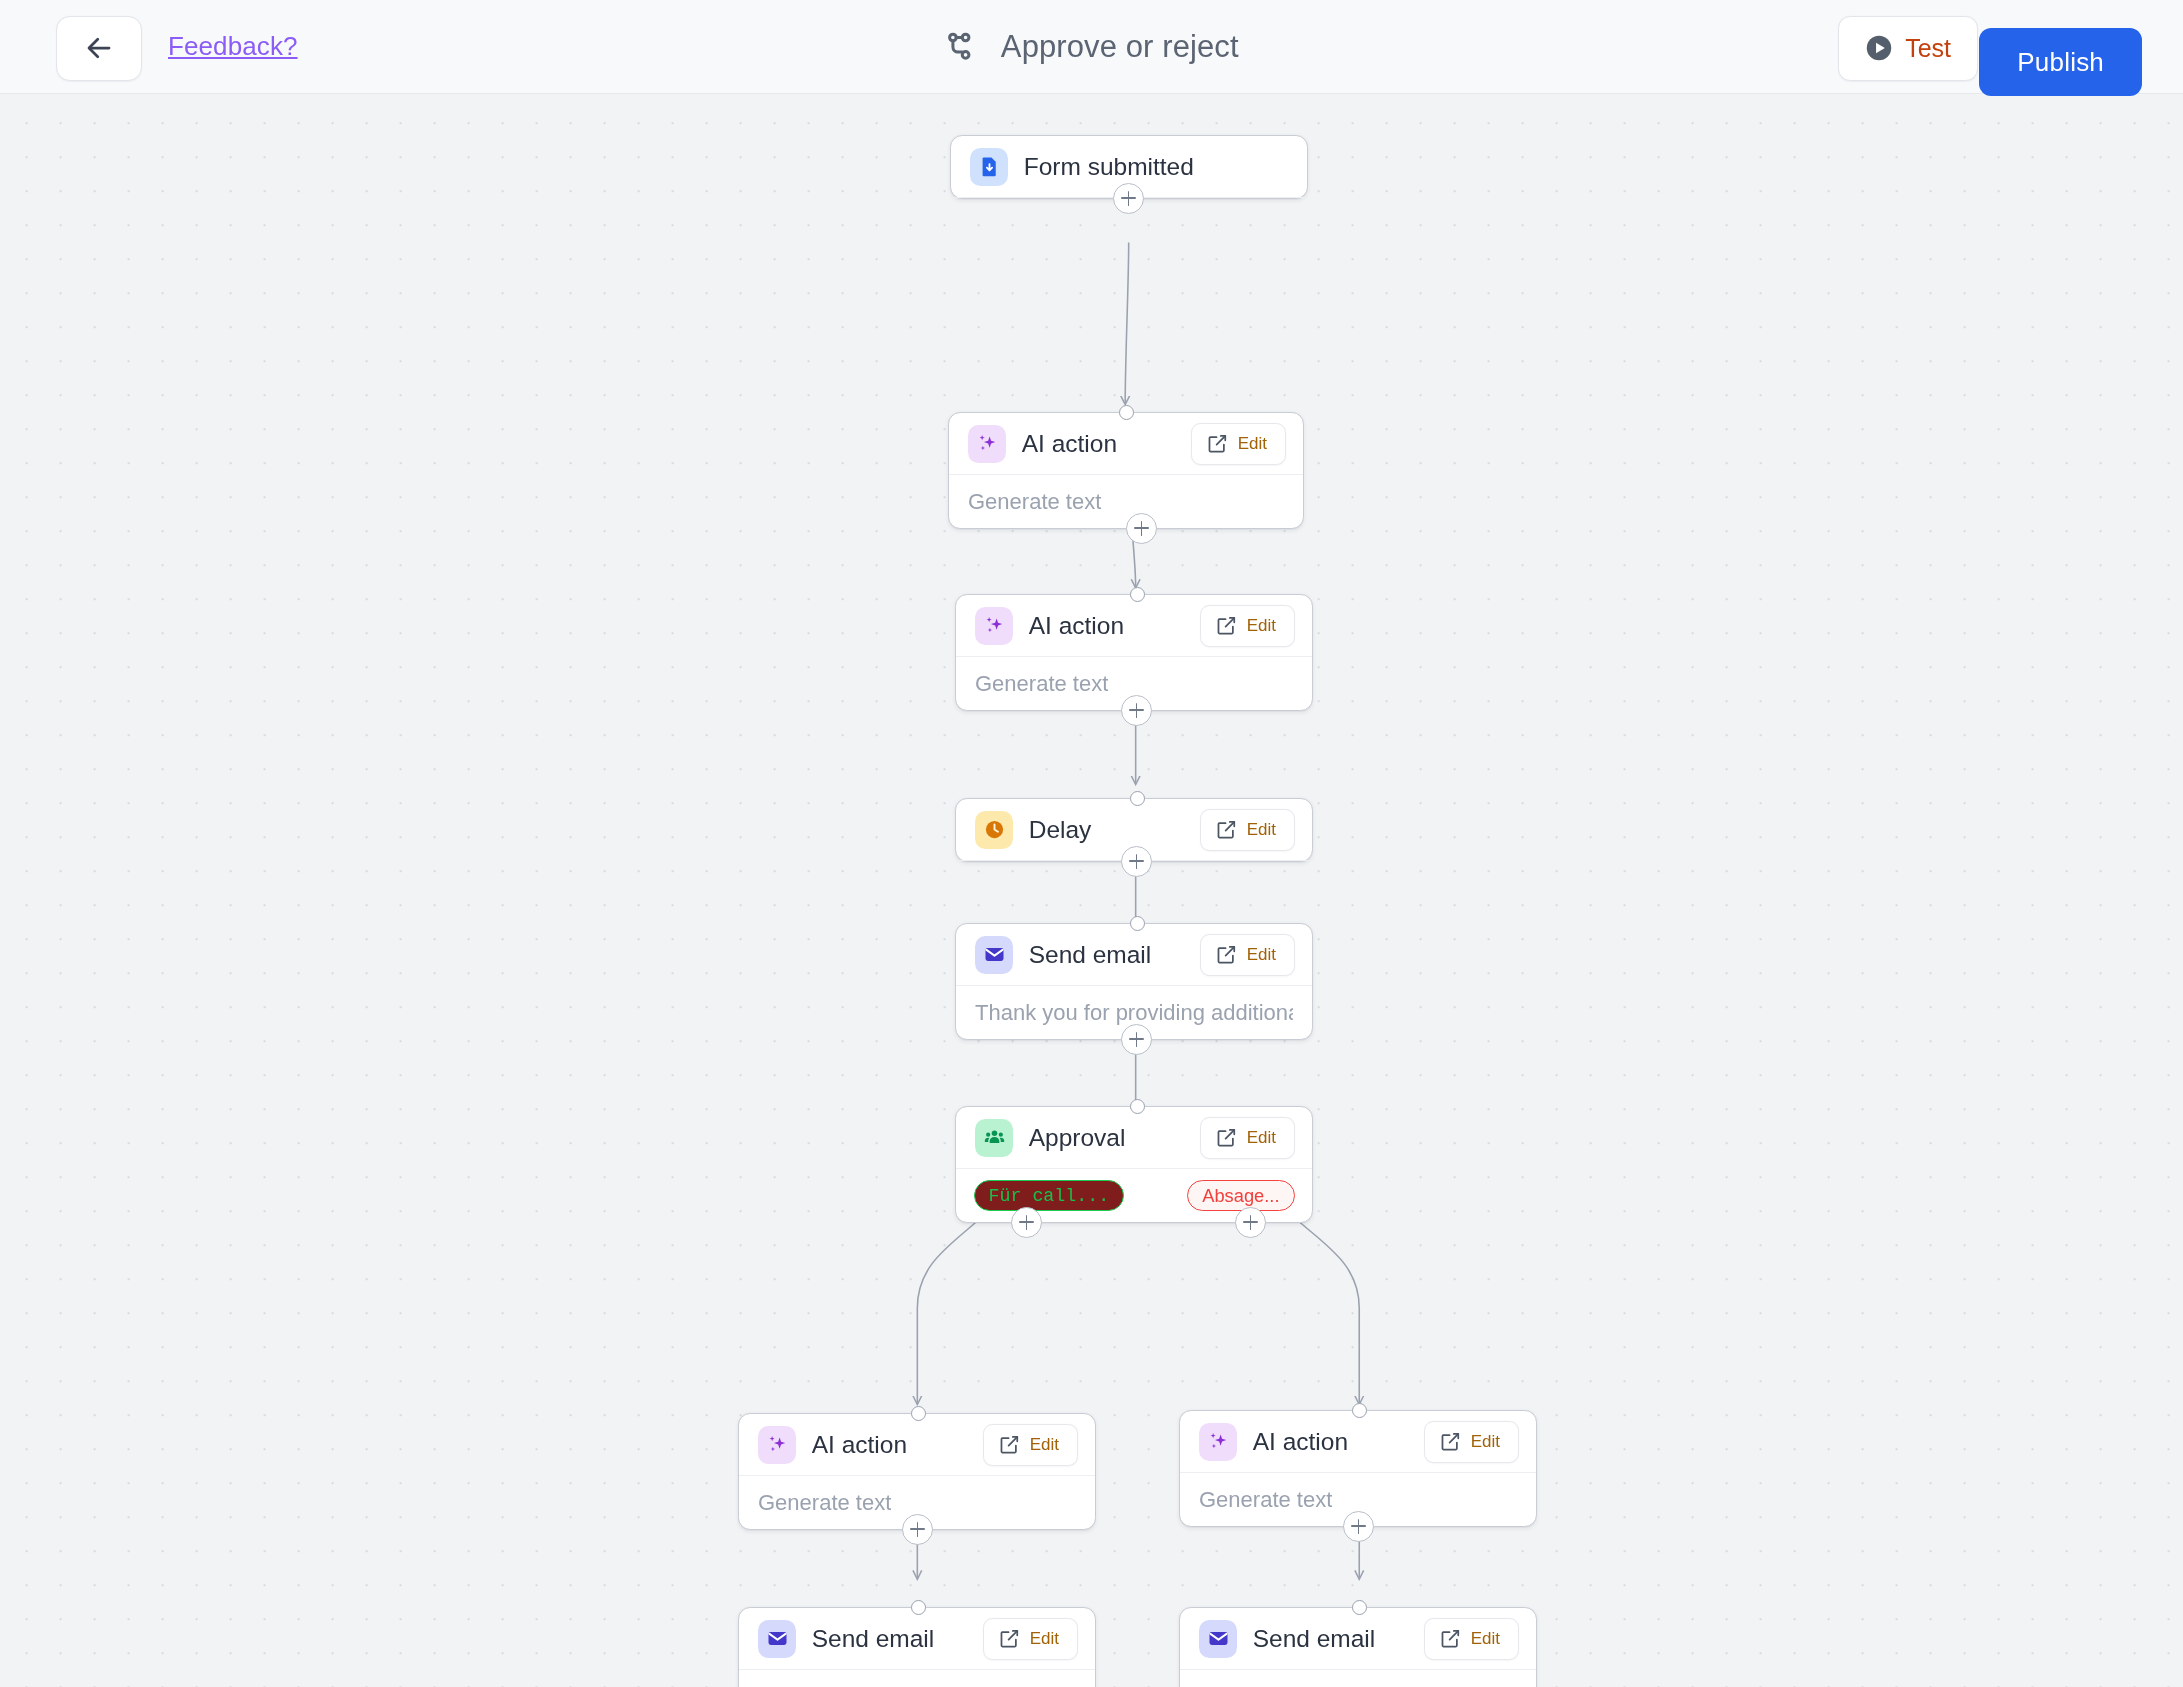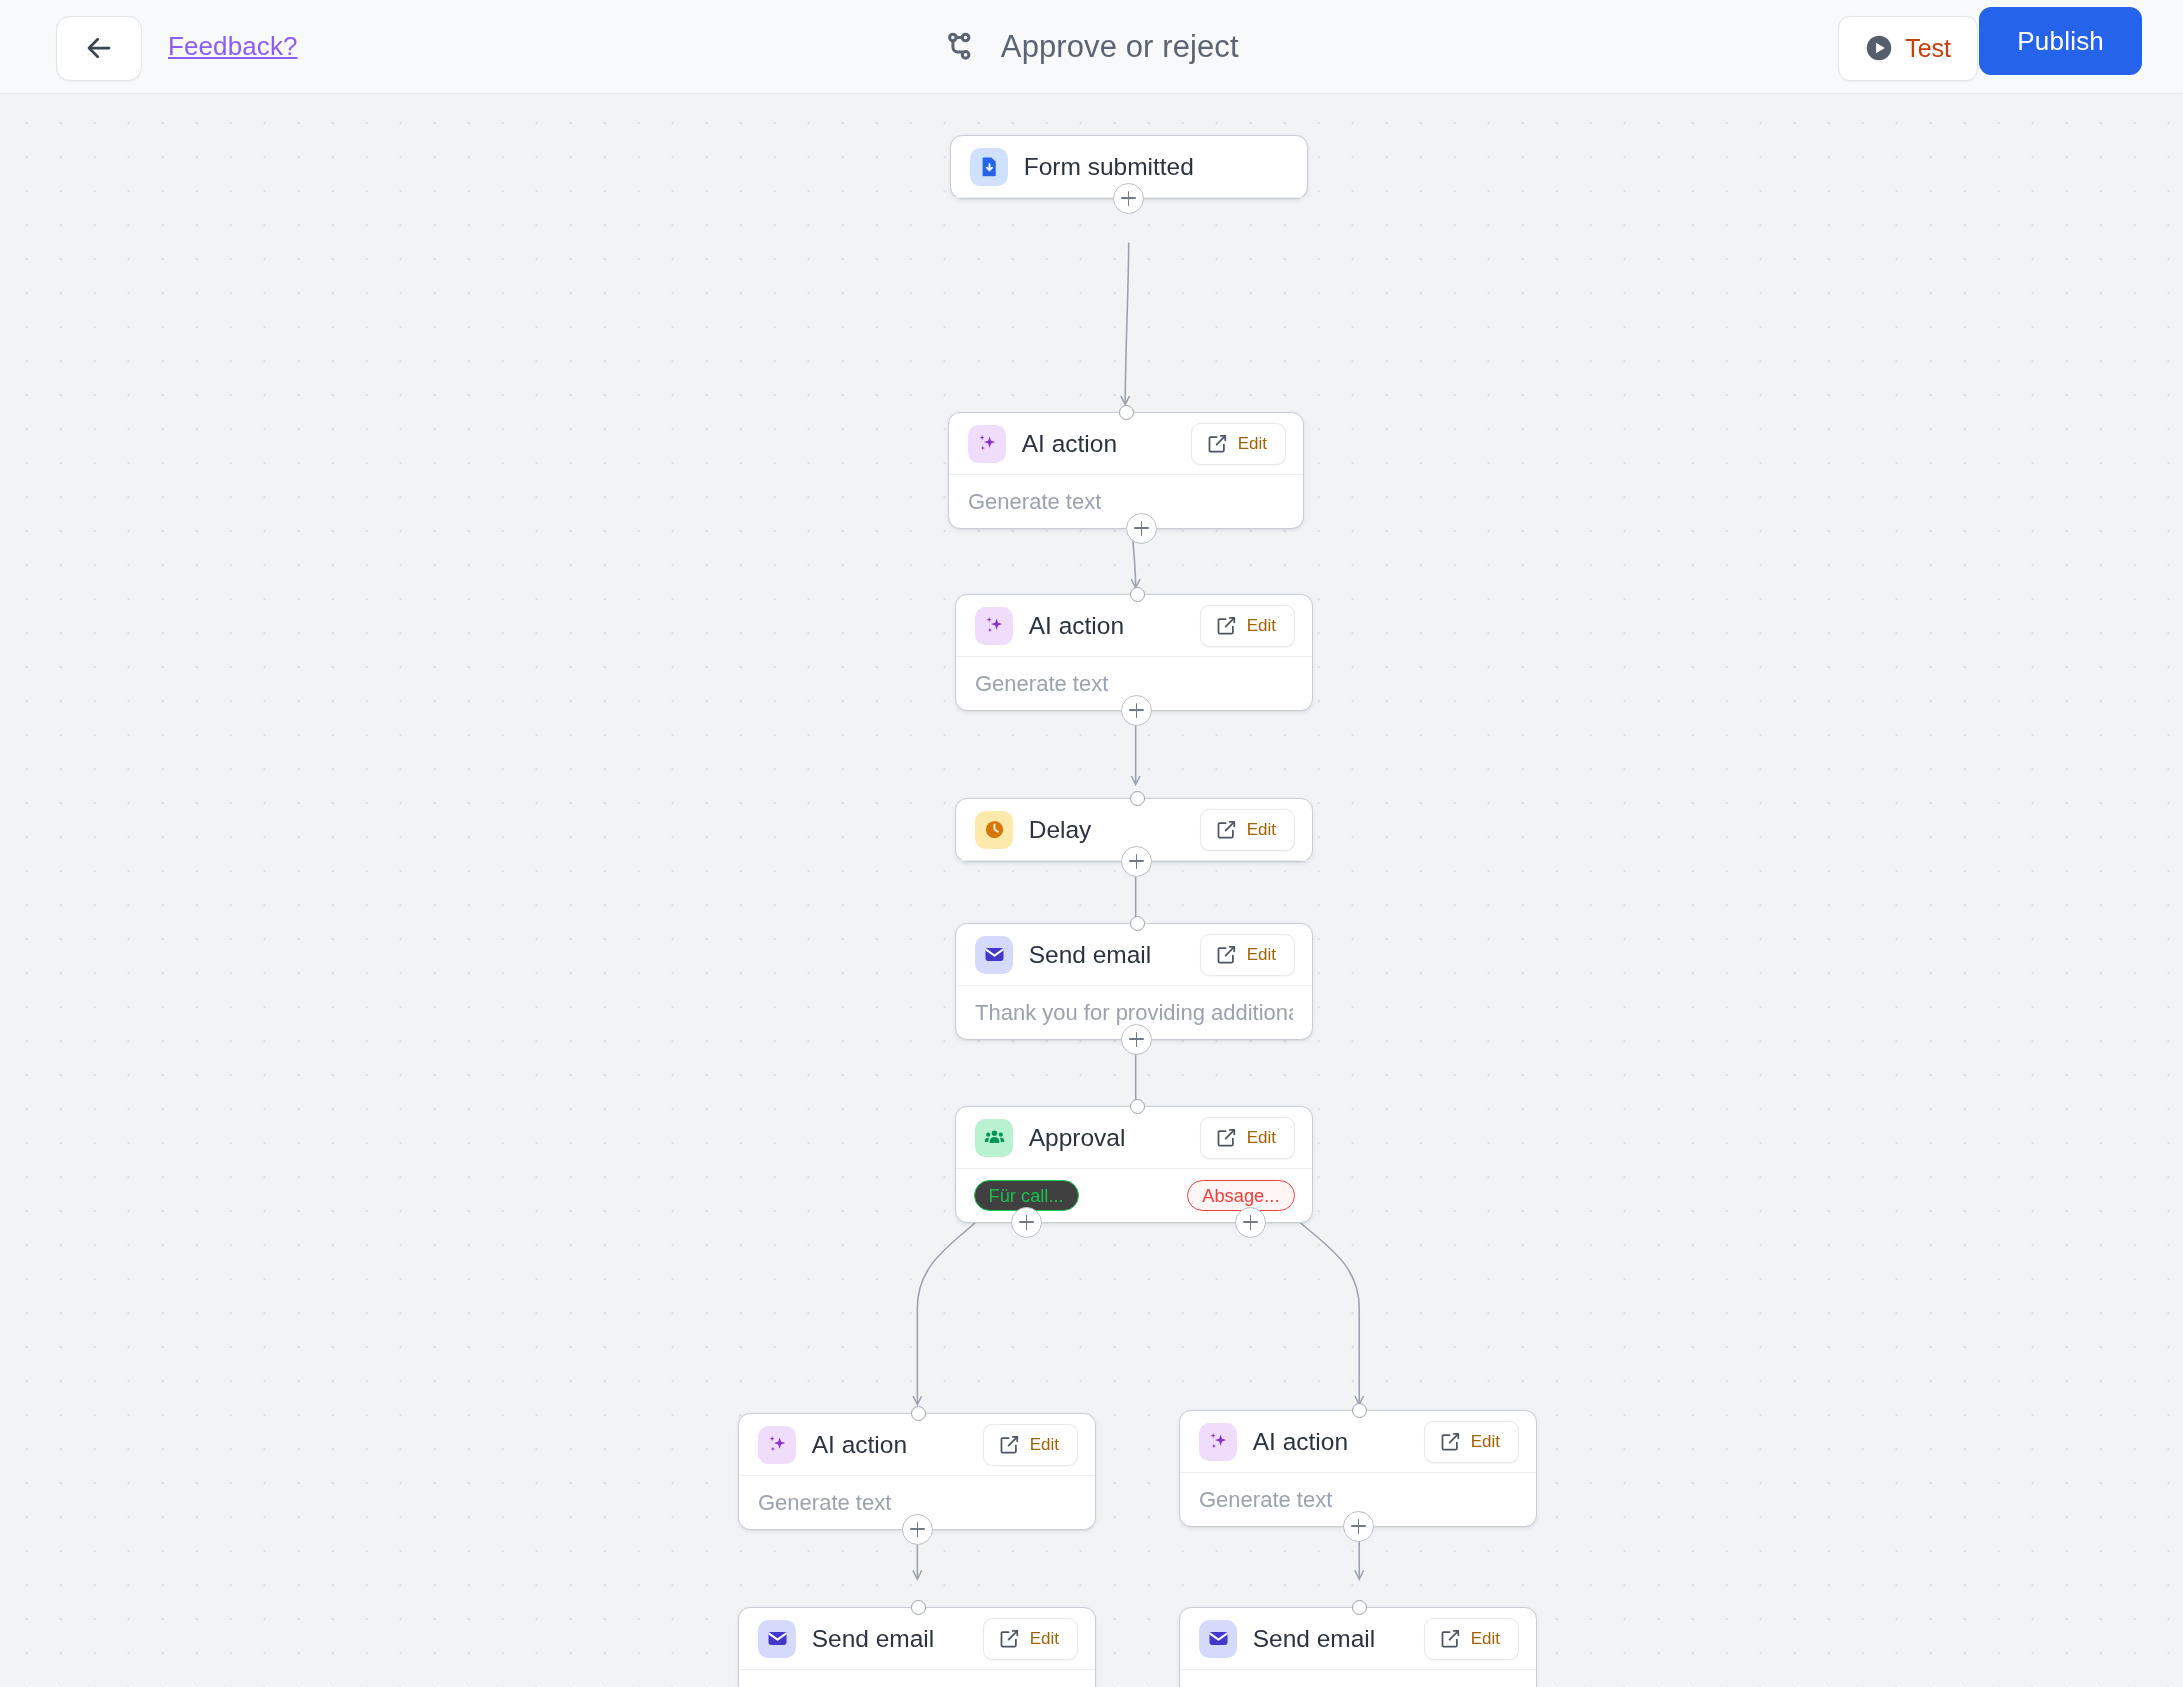--- a/index.html
+++ b/index.html
@@ -70,21 +70,21 @@
     border-radius: 12.2px;
     display: flex; align-items: center; gap: 12.2px;
     box-shadow: 0 0.9px 1.7px rgba(16,24,40,0.05);
     cursor: pointer;
   }
   #test-button .label { font-size: 25px; color: #c2410c; }
   .play-icon { width: 28px; height: 28px; display: block; }
 
   #publish-button {
     position: absolute;
-    right: 42px; top: 7px;
+    right: 42px; top: 28px;
     height: 68px;
     padding: 0 38px;
     background: #2563eb;
     border-radius: 12.2px;
     display: flex; align-items: center; justify-content: center;
     cursor: pointer;
   }
   #publish-button .label {
     font-size: 26px; color: #ffffff; font-weight: 500; letter-spacing: 0.2px;
   }
@@ -160,21 +160,21 @@
 
   .badge-row { justify-content: space-between; padding: 0 17.5px; }
   .badge {
     height: 31px;
     padding: 0 14px;
     border-radius: 15.7px;
     display: flex; align-items: center;
     font-size: 18.3px;
     white-space: nowrap;
   }
-  .badge-approve { color: #16c14a; border: 1.7px solid #19cc4e; background: #404040; }
+  .badge-approve { color: #16c14a; border: 1.7px solid #19cc4e; background: #7f1d1d; font-family: Liberation Mono, monospace; }
   .badge-reject  { color: #f1403c; border: 1.7px solid #f4433f; background: #fef5f5; }
 
   
   .plus-handle {
     position: absolute;
     width: 31px; height: 31px;
     border-radius: 50%;
     background: #ffffff;
     border: 1.4px solid #b9bfc9;
     display: flex; align-items: center; justify-content: center;

